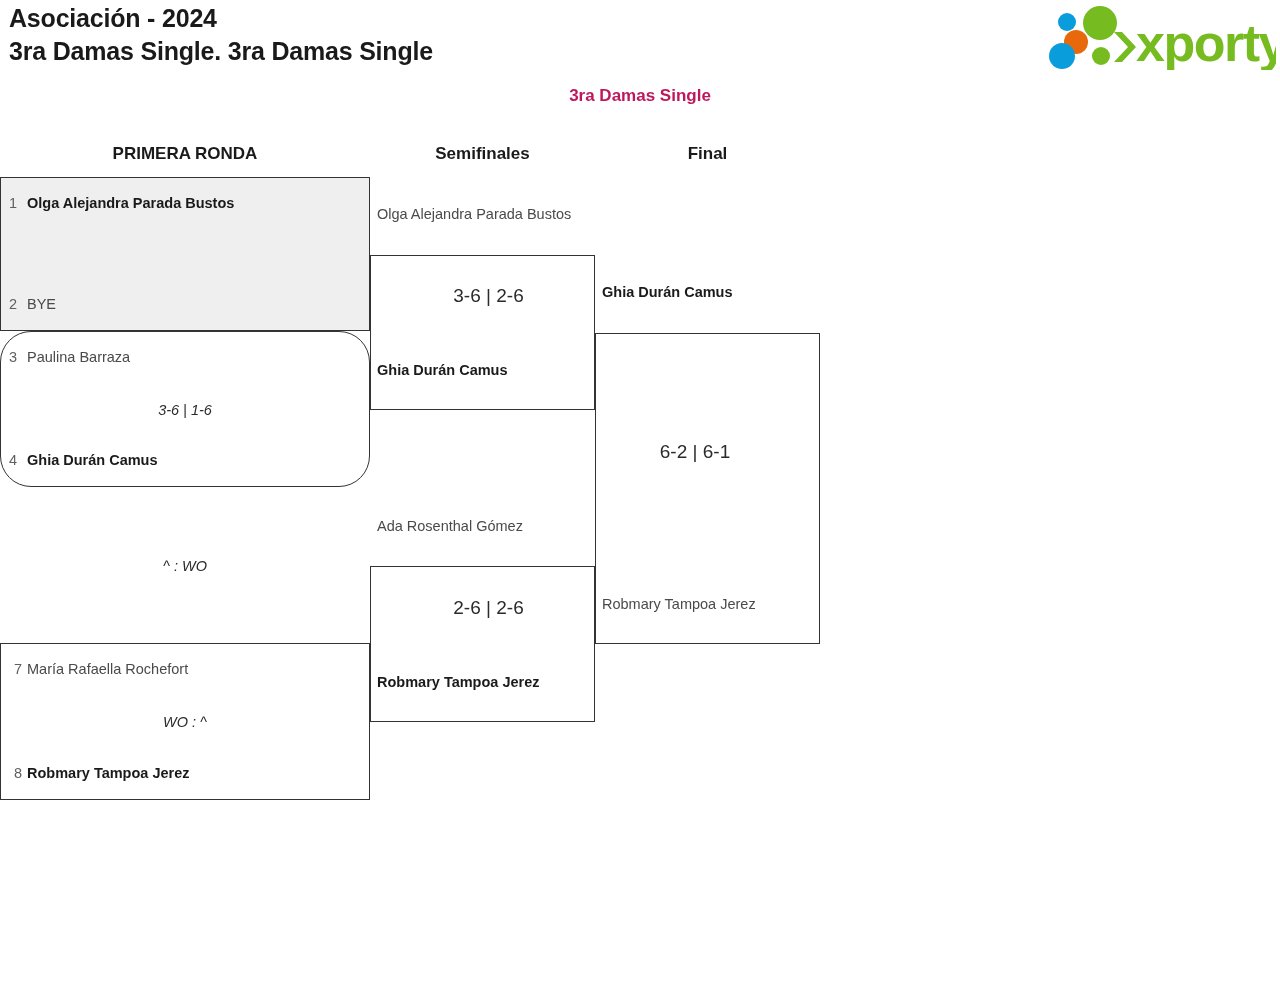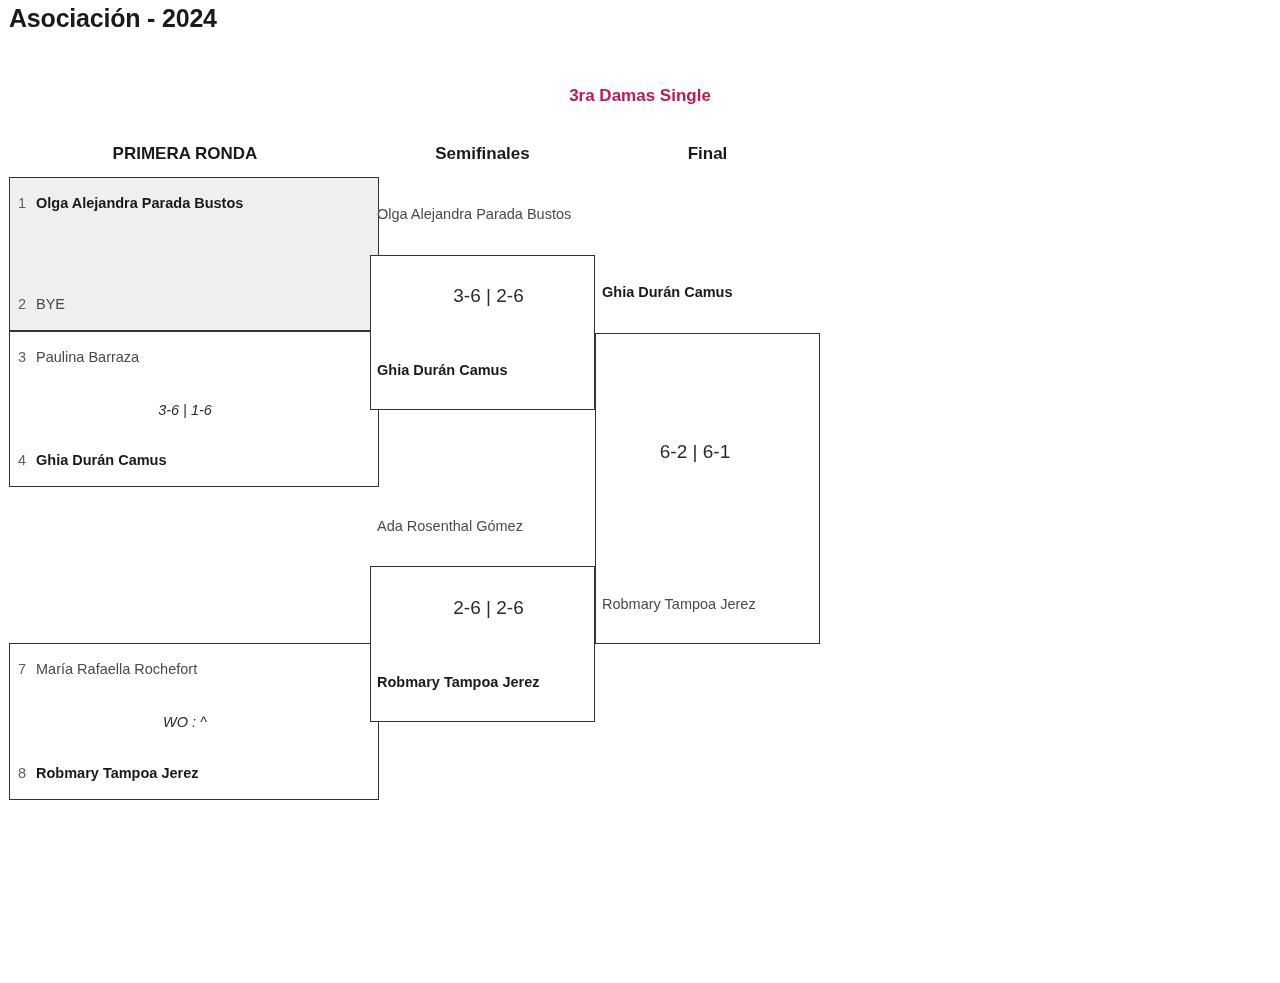--- a/index.html
+++ b/index.html
@@ -60,28 +60,27 @@
   .rh-r3 { left: 595px; width: 225px; }
 
   
   .bracket { position: absolute; left: 0; top: 0; width: 830px; height: 810px; }
 
   
   .m1 {
     position: absolute;
     left: 0; width: 370px;
     border: 1px solid #333;
-    margin-left: 9px;
   }
   .m1.shaded { background: #efefef; }
   .m1.plain  { background: #ffffff; }
   .m1-a { top: 177px; height: 154px; }
-  .m1-b { top: 331px; height: 156px; }
+  .m1-b { top: 331px; height: 156px; border-radius: 31px; }
   .m1-c { top: 487px; height: 156px; }
-  .m1-d { top: 643px; height: 157px; }
+  .m1-d { top: 643px; height: 157px; text-align: center; }
 
   .p-row {
     position: absolute;
     left: 8px;
     font-size: 14.5px;
     line-height: 18px;
     white-space: nowrap;
   }
   .p-top { top: 16px; }
   .p-bot { bottom: 17px; }
@@ -144,22 +143,34 @@
     padding-left: 12px;
   }
 </style>
 </head>
 <body>
 
 <div id="page">
 
   <div class="header-title">
     <span>Asociación - 2024</span>
+    <span class="line2">3ra Damas Single. 3ra Damas Single</span>
   </div>
 
+  <div class="logo">
+    <svg width="228" height="66" viewBox="0 0 228 66" xmlns="http://www.w3.org/2000/svg" aria-hidden="true">
+      <circle cx="19" cy="18" r="9" fill="#0a9ddb"></circle>
+      <circle cx="52" cy="19" r="17" fill="#76bc21"></circle>
+      <circle cx="28" cy="38" r="12" fill="#e8690b"></circle>
+      <circle cx="14" cy="52" r="13" fill="#0a9ddb"></circle>
+      <circle cx="53" cy="52" r="9" fill="#76bc21"></circle>
+      <path d="M66 28 L80 43 L66 58 L74 58 L88 43 L74 28 Z" fill="#76bc21"></path>
+      <text x="88" y="57" font-family="Liberation Sans, sans-serif" font-size="52" font-weight="bold" fill="#76bc21" letter-spacing="-1.5">xporty</text>
+    </svg>
+  </div>
 
   <div class="bracket-title">3ra Damas Single</div>
 
   <div class="round-head rh-r1">PRIMERA RONDA</div>
   <div class="round-head rh-r2">Semifinales</div>
   <div class="round-head rh-r3">Final</div>
 
   <div class="bracket">
 
     <div class="m1 shaded m1-a">
@@ -184,20 +195,21 @@
     <div class="m1 plain m1-d">
       <div class="p-row p-top">
         <span class="seed">7</span><span class="pname lose">María Rafaella Rochefort</span>
       </div>
       <div class="p-row p-bot">
         <span class="seed">8</span><span class="pname win">Robmary Tampoa Jerez</span>
       </div>
     </div>
 
     <div class="m1-score" style="top:402px;">3-6 | 1-6</div>
+    <div class="m1-score" style="top:558px;">^ : WO</div>
     <div class="m1-score" style="top:714px;">WO : ^</div>
 
     <div class="m2 m2-a"></div>
     <div class="m2 m2-b"></div>
 
     <div class="adv lose" style="left:377px; top:205px;">Olga Alejandra Parada Bustos</div>
     <div class="score-c" style="left:370px; top:285px; width:225px;">3-6 | 2-6</div>
     <div class="adv win" style="left:377px; top:361px;">Ghia Durán Camus</div>
 
     <div class="adv lose" style="left:377px; top:517px;">Ada Rosenthal Gómez</div>

